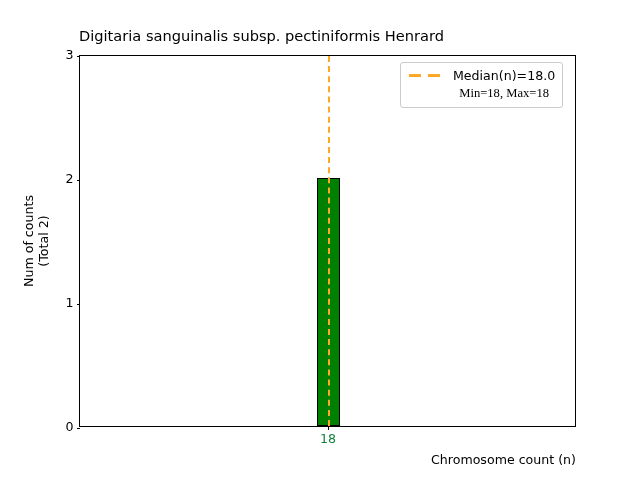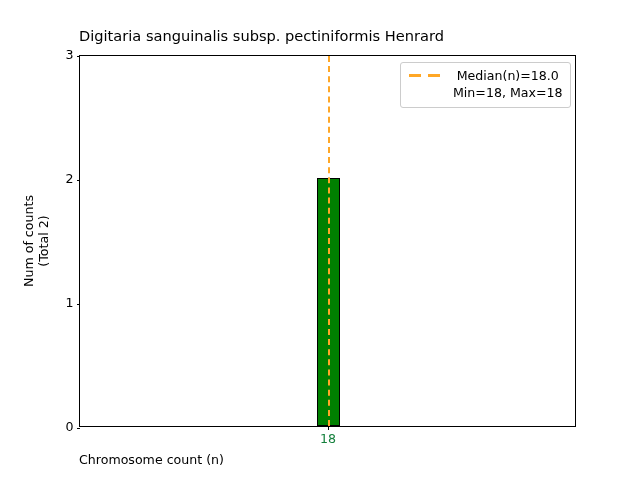--- a/index.html
+++ b/index.html
@@ -108,21 +108,21 @@
     color: #15803d;
     white-space: nowrap;
   }
 
   
   #xlabel {
     position: absolute;
     left: 79px;
     top: 452px;
     width: 497px;
-    text-align: left;
+    text-align: right;
     font-size: 12.6px;
     color: #000000;
   }
   #ylabel {
     position: absolute;
     left: 0px;
     top: 0px;
     width: 372px;
     height: 26px;
     transform: rotate(-90deg);
@@ -171,21 +171,21 @@
     background: #ffa726;
   }
   .legend-sample .seg.s1 { left: 1px;  width: 12px; }
   .legend-sample .seg.s2 { left: 20px; width: 12px; }
   .legend-text-block {
     display: flex;
     flex-direction: column;
     line-height: 1.32;
   }
   .legend-text-block span { display: block; text-align: center; }
-  .legend-line2 { text-align: center; }
+  .legend-line2 { text-align: center; font-family: Liberation Serif, serif; }
 </style>
 </head>
 <body>
 
 <div id="figure">
 
   <div id="chart-title">Digitaria sanguinalis subsp. pectiniformis Henrard</div>
 
   <div id="plot-area">
 

